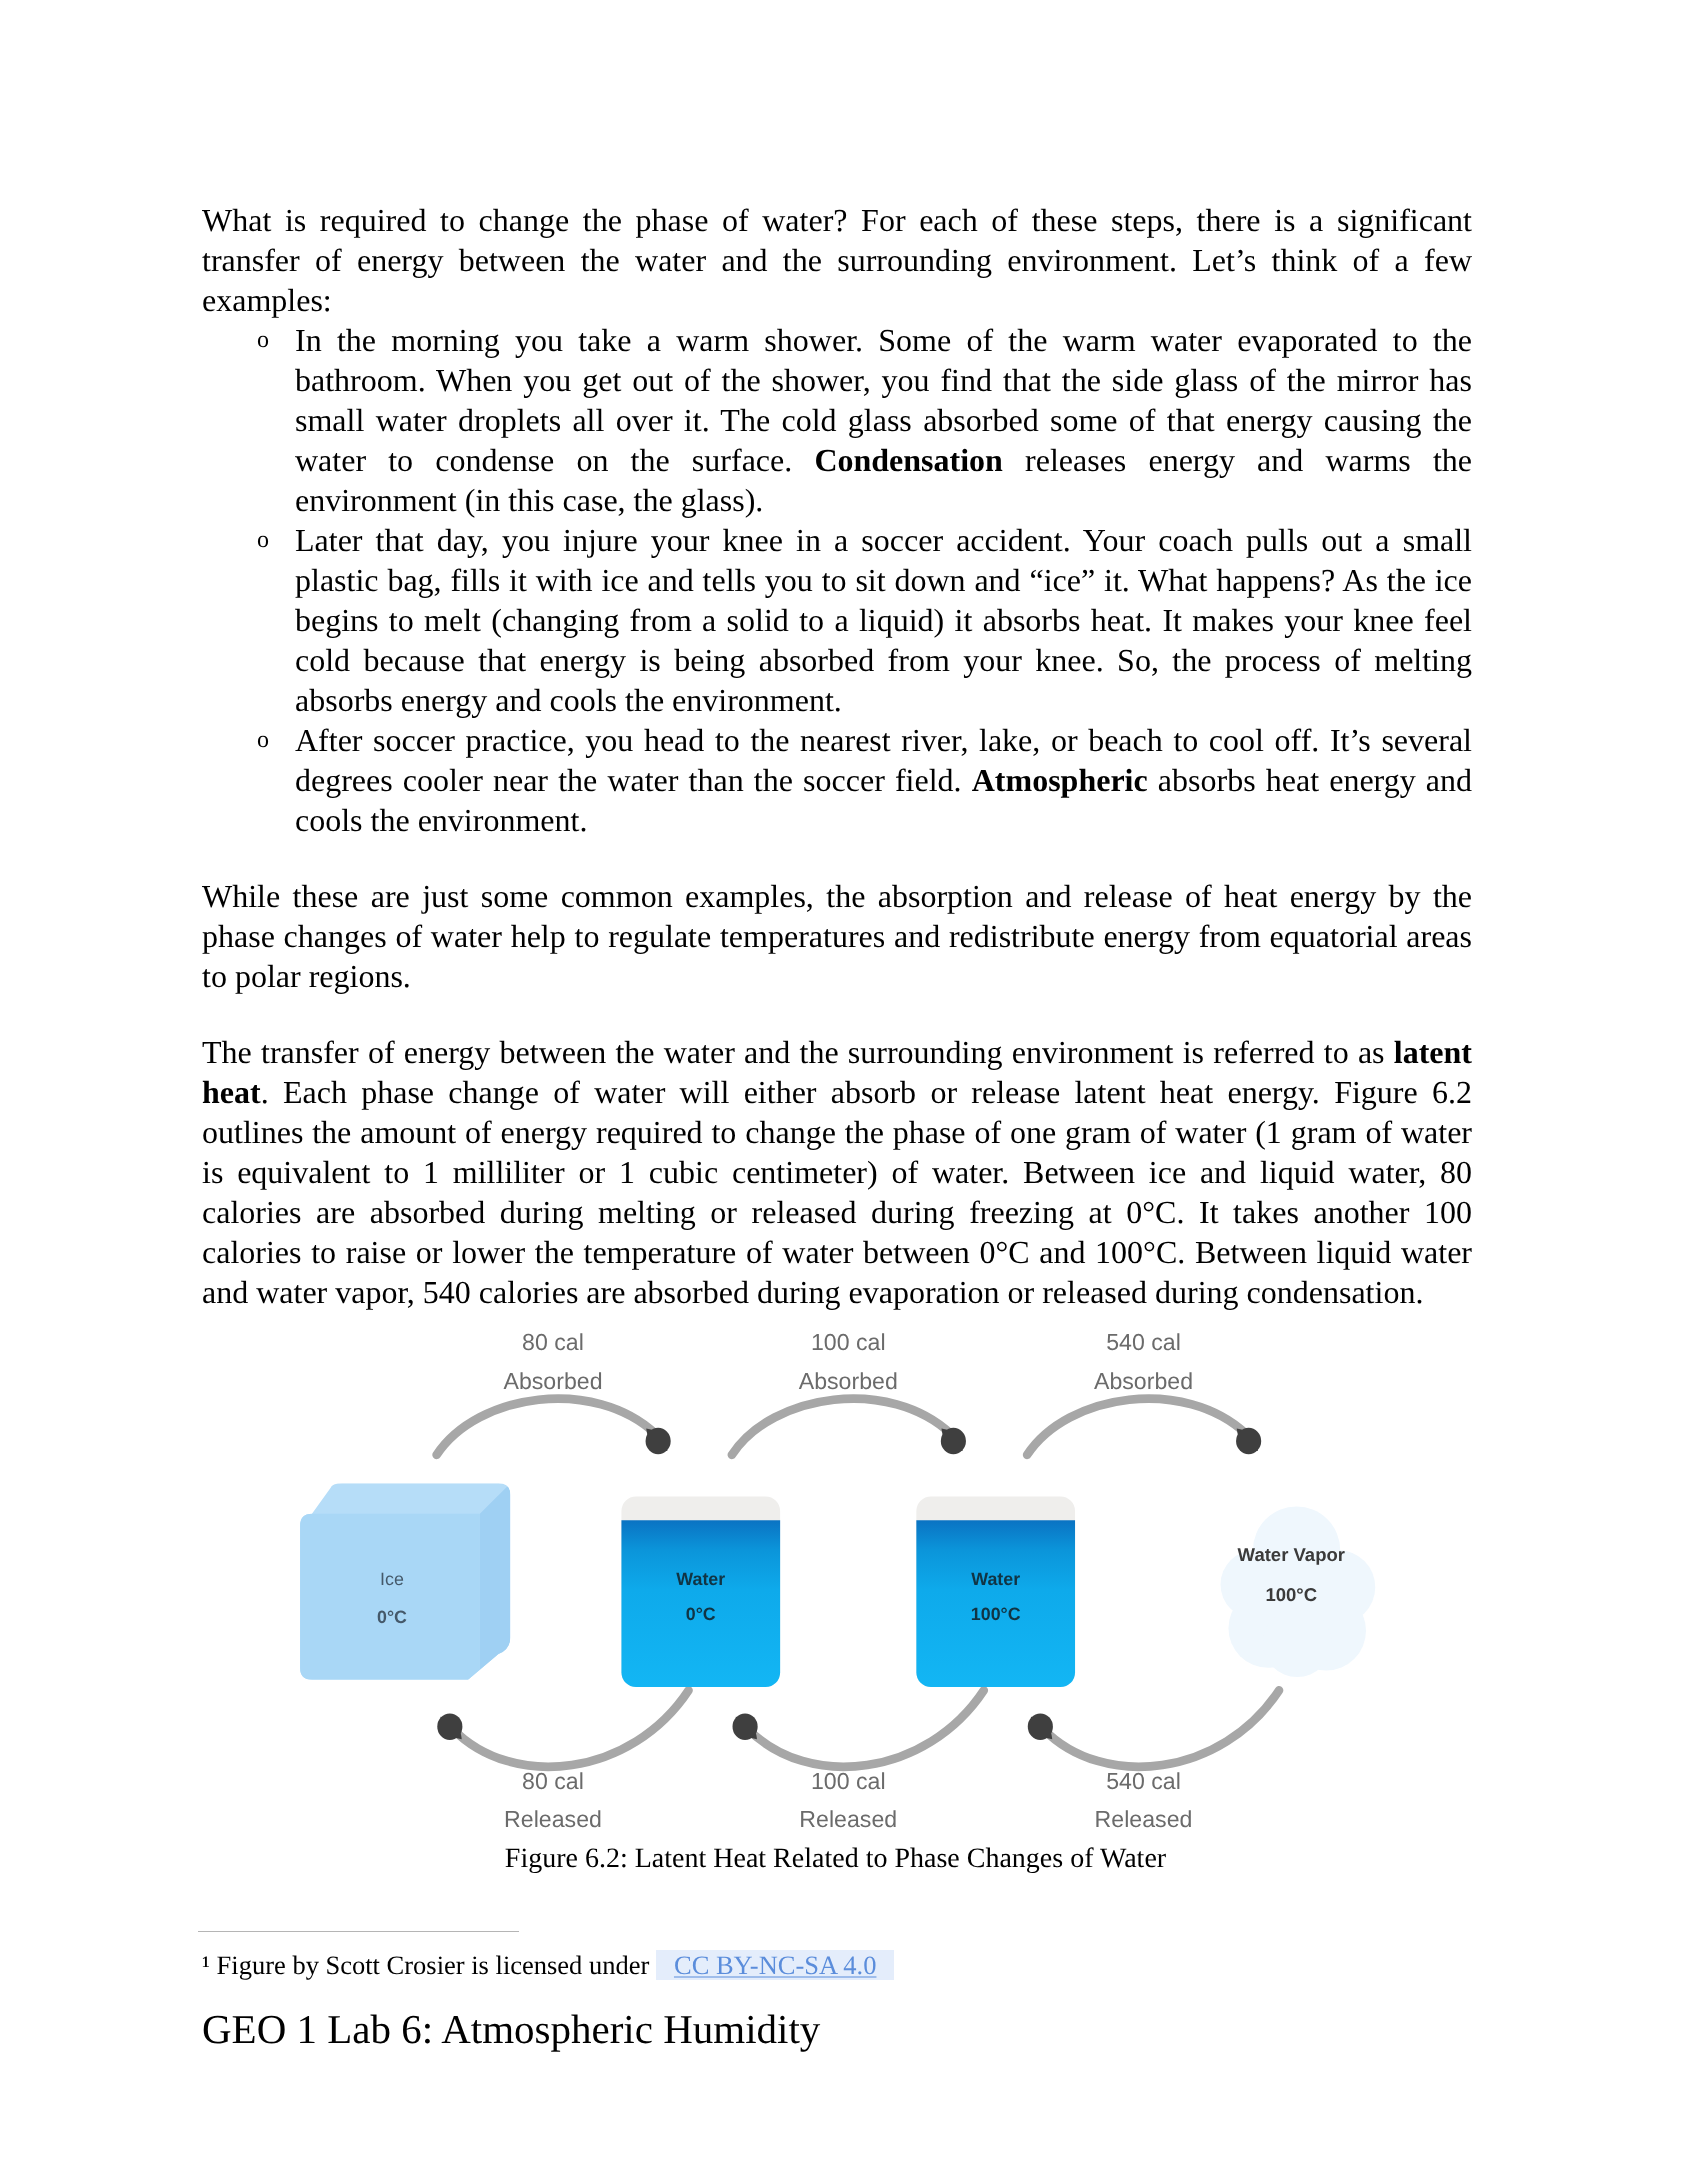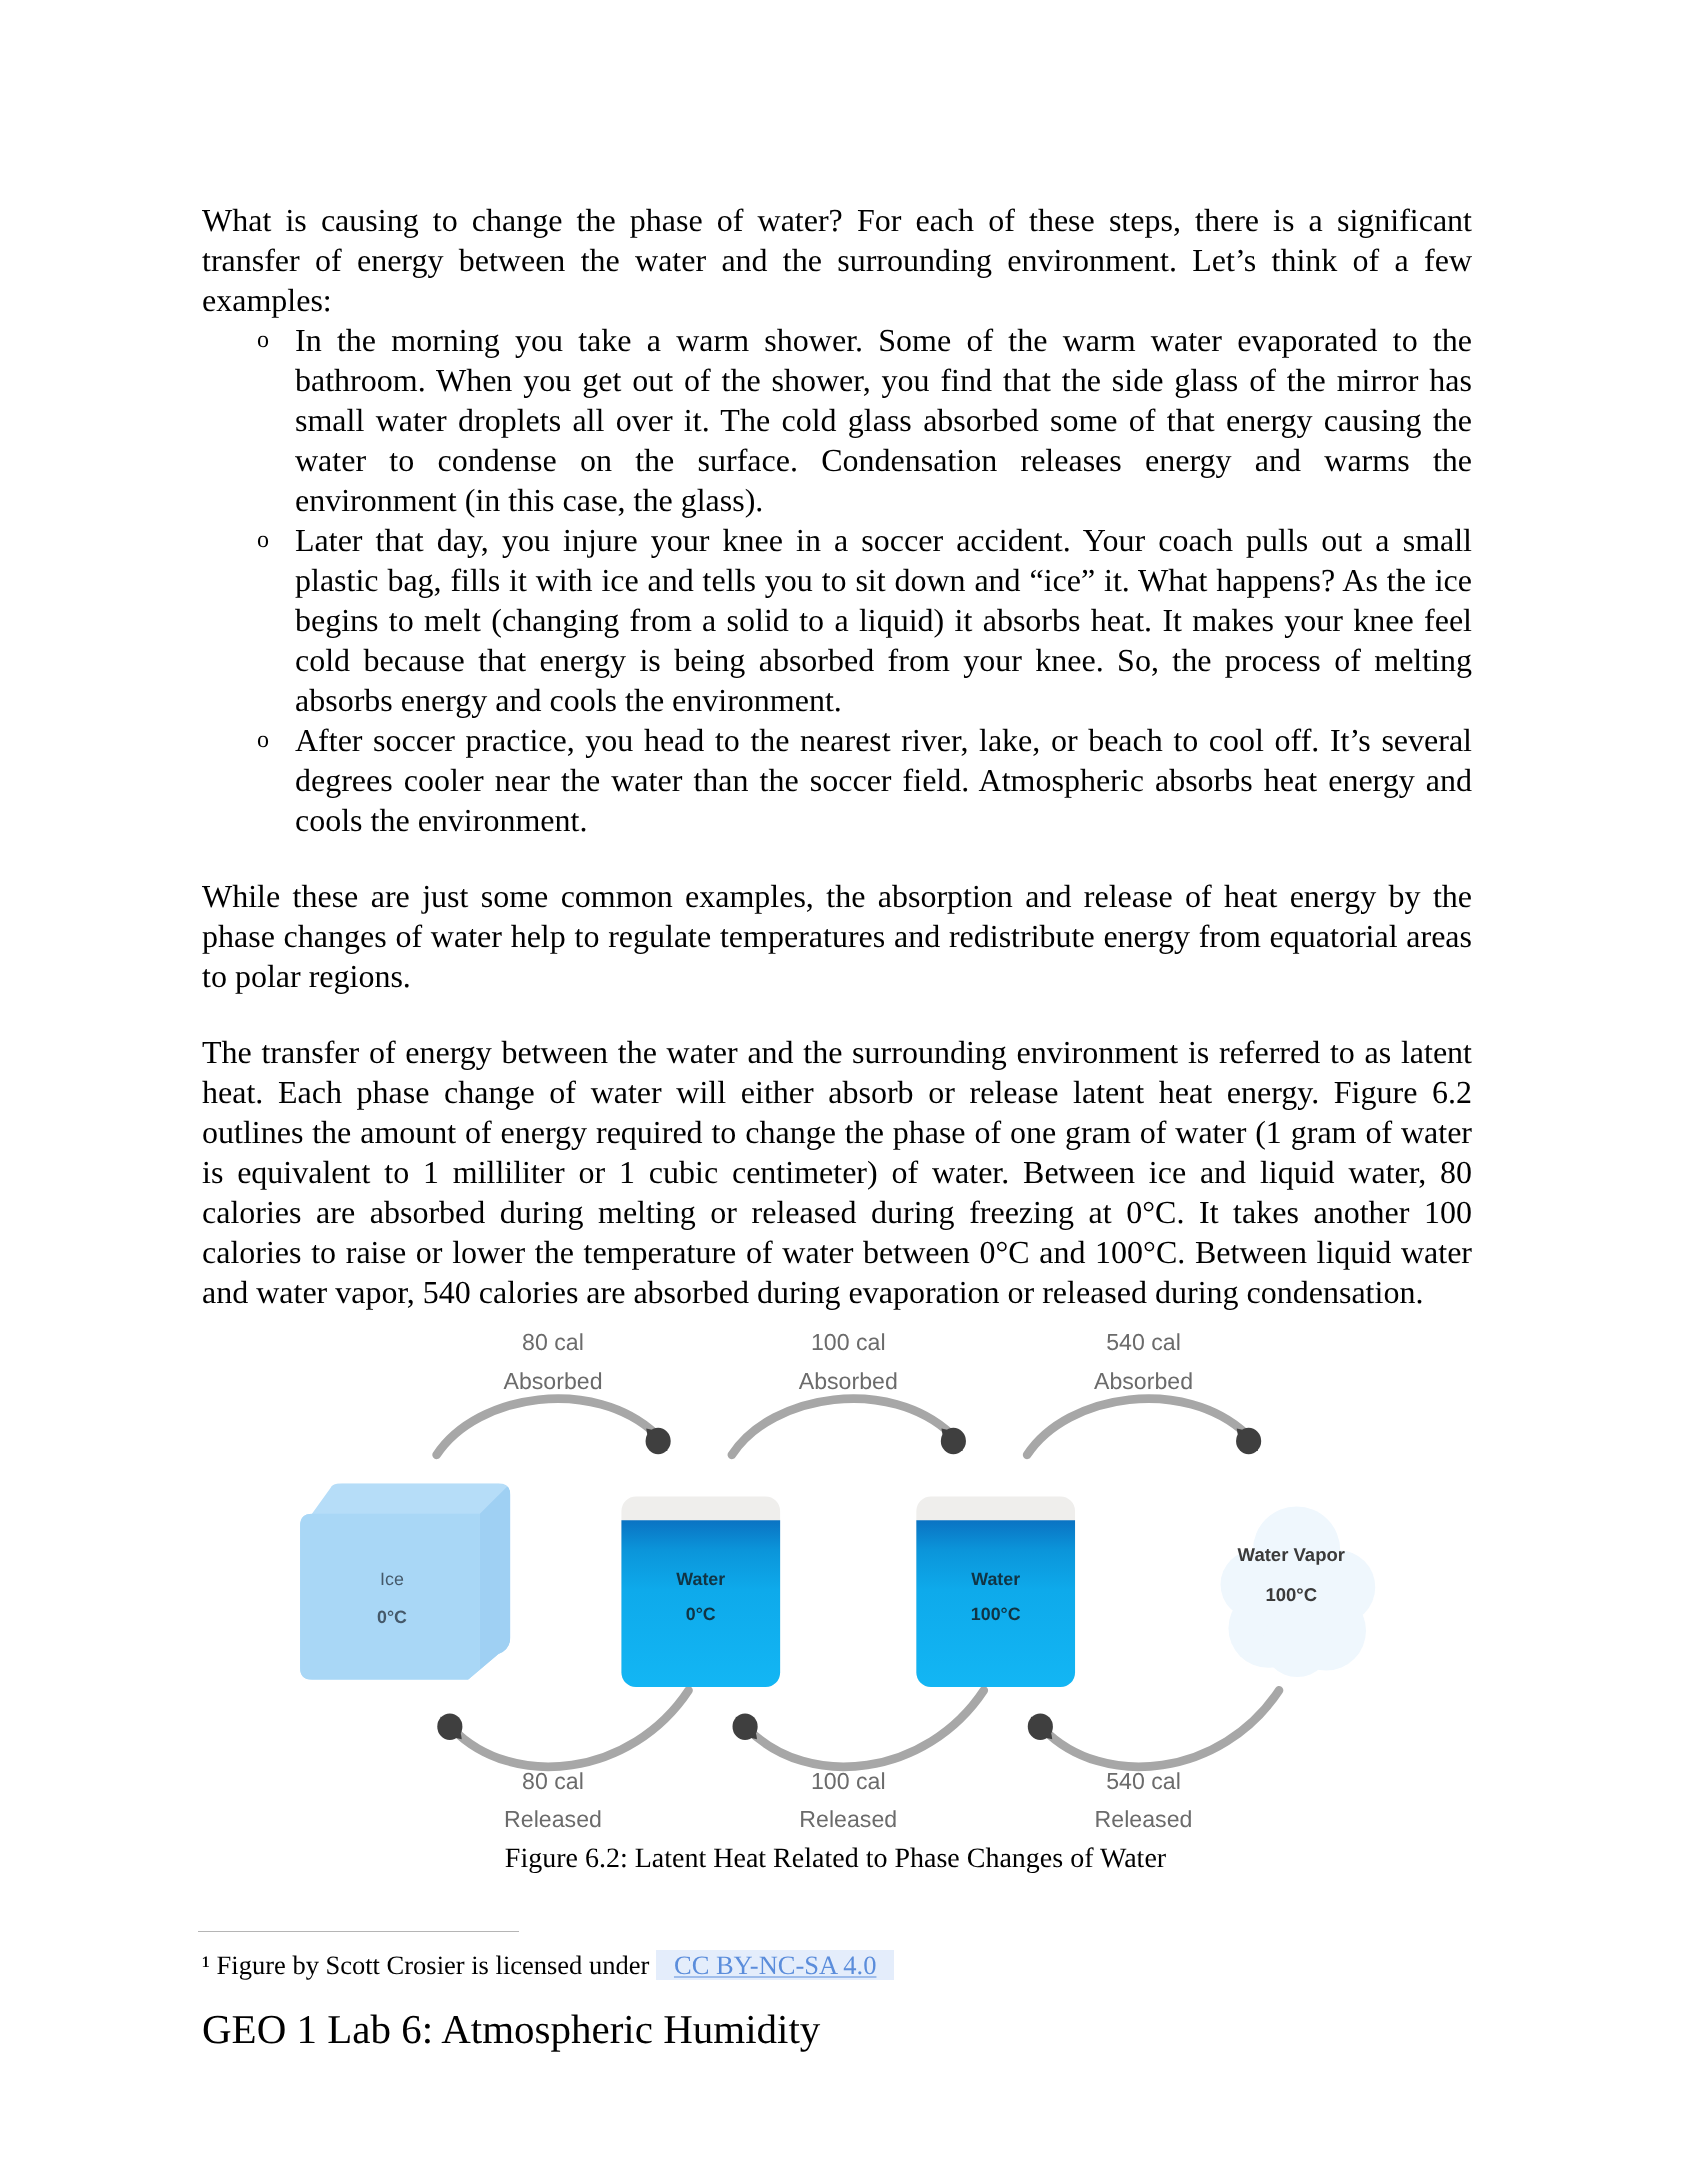--- a/index.html
+++ b/index.html
@@ -4,35 +4,35 @@
 <style>
   html,body{margin:0;padding:0;background:#fff;}
   body{width:1687px;height:2183px;font-family:"Liberation Serif",serif;-webkit-font-smoothing:antialiased;text-rendering:geometricPrecision;}
   .page{position:relative;width:1687px;height:2183px;overflow:hidden;background:#fff;}
   .content{position:absolute;left:202px;top:200px;width:1270px;}
   p.body{font-size:32px;line-height:40px;text-align:justify;margin:0;color:#000;}
   p.sp{margin-top:36px;}
   ul.lst{margin:0;padding:0;list-style:none;}
   ul.lst li{position:relative;font-size:32px;line-height:40px;text-align:justify;margin:0;padding-left:93px;color:#000;}
   ul.lst li .mk{position:absolute;left:55px;top:0;font-size:24px;line-height:40px;}
-  b{font-weight:normal;}
+  b{font-weight:bold;}
   .fig{position:absolute;left:202px;top:1320px;width:1270px;text-align:right;}
   .figcap{position:absolute;left:174px;top:1843px;width:1323px;text-align:center;font-size:28px;color:#000000;font-family:"Liberation Serif",serif;}
   .fnrule{position:absolute;left:198px;top:1931px;width:321px;height:1.3px;background:#b5b5b5;}
   .fnote{position:absolute;left:202px;top:1950px;font-size:26.5px;color:#000;line-height:30px;white-space:nowrap;}
   .fnote .ln{color:#5b8ddb;text-decoration:underline;text-decoration-color:#9fbdeb;background:#e4edfb;padding:0 18px;}
   .footer{position:absolute;left:202px;top:2005px;font-size:41px;color:#000;}
 
 </style>
 </head>
 <body>
 
 <div class="page">
   <div class="content">
-    <p class="body">What is causing to change the phase of water? For each of these steps, there is a significant transfer of energy between the water and the surrounding environment. Let’s think of a few examples:</p>
+    <p class="body">What is required to change the phase of water? For each of these steps, there is a significant transfer of energy between the water and the surrounding environment. Let’s think of a few examples:</p>
     <ul class="lst">
       <li><span class="mk">o</span><span>In the morning you take a warm shower. Some of the warm water evaporated to the bathroom. When you get out of the shower, you find that the side glass of the mirror has small water droplets all over it. The cold glass absorbed some of that energy causing the water to condense on the surface. </span><b>Condensation</b><span> releases energy and warms the environment (in this case, the glass).</span></li>
       <li><span class="mk">o</span><span>Later that day, you injure your knee in a soccer accident. Your coach pulls out a small plastic bag, fills it with ice and tells you to sit down and “ice” it. What happens? As the ice begins to melt (changing from a solid to a liquid) it absorbs heat. It makes your knee feel cold because that energy is being absorbed from your knee. So, the process of melting absorbs energy and cools the environment.</span></li>
       <li><span class="mk">o</span><span>After soccer practice, you head to the nearest river, lake, or beach to cool off. It’s several degrees cooler near the water than the soccer field. </span><b>Atmospheric</b><span> absorbs heat energy and cools the environment.</span></li>
     </ul>
     <p class="body sp">While these are just some common examples, the absorption and release of heat energy by the phase changes of water help to regulate temperatures and redistribute energy from equatorial areas to polar regions.</p>
     <p class="body sp"><span>The transfer of energy between the water and the surrounding environment is referred to as </span><b>latent heat</b><span>. Each phase change of water will either absorb or release latent heat energy. Figure 6.2 outlines the amount of energy required to change the phase of one gram of water (1 gram of water is equivalent to 1 milliliter or 1 cubic centimeter) of water. Between ice and liquid water, 80 calories are absorbed during melting or released during freezing at 0°C. It takes another 100 calories to raise or lower the temperature of water between 0°C and 100°C. Between liquid water and water vapor, 540 calories are absorbed during evaporation or released during condensation.</span></p>
   </div>
 
   <div class="fig">

